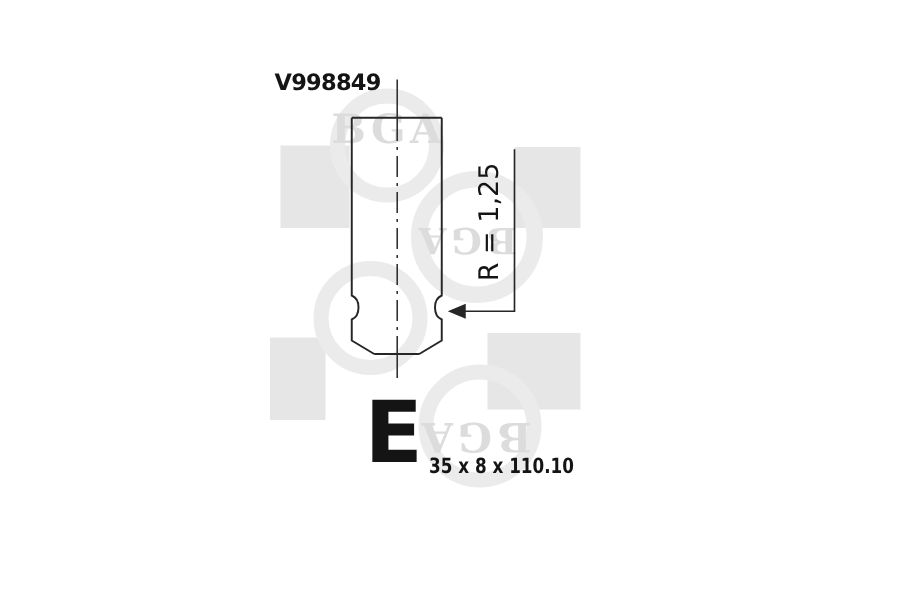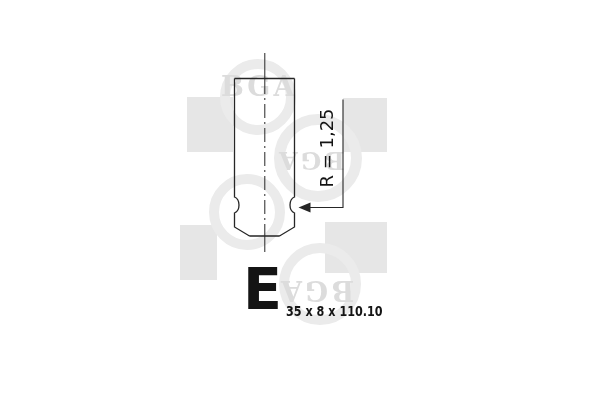--- a/index.html
+++ b/index.html
@@ -79,17 +79,18 @@
 
     <path d="M234.5,78.5 H294.5
              M234.5,78.5 V197 C240.5,199.5 240.5,210.5 234.5,213 V227 L249.5,236
              M294.5,78.5 V197 C288.5,199.5 288.5,210.5 294.5,213 V227 L279.5,236
              M249.5,236 H279.5" fill="none" stroke="#262626" stroke-width="1.3"></path>
 
     <path d="M343,99.5 V207.5 H310" fill="none" stroke="#262626" stroke-width="1.1"></path>
     <polygon points="298.5,207.5 310.5,202.5 310.5,212.5" fill="#262626"></polygon>
   </svg>
 
+  <div class="part-number">V998849</div>
   <div class="r-label">R = 1,25</div>
   <div class="size-letter">E</div>
   <div class="dims">35 x 8 x 110.10</div>
 
 </div>
 
 </body></html>

